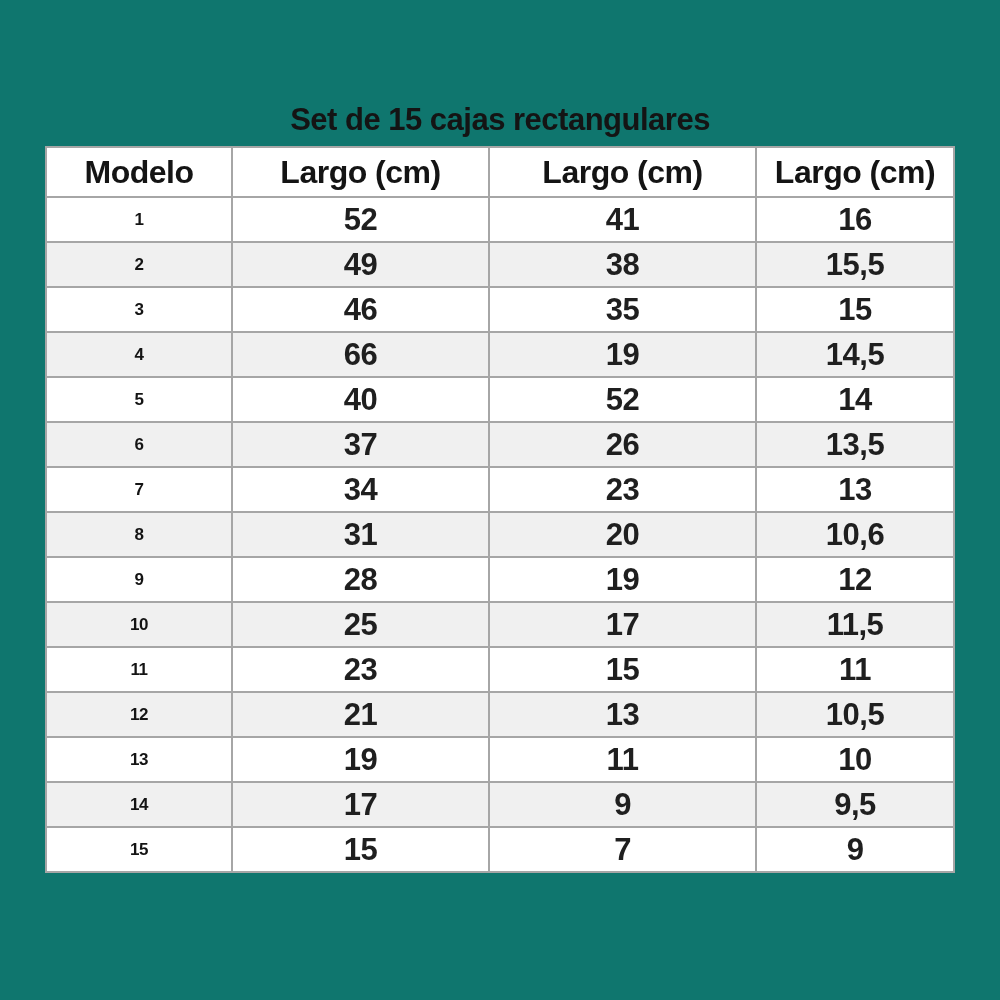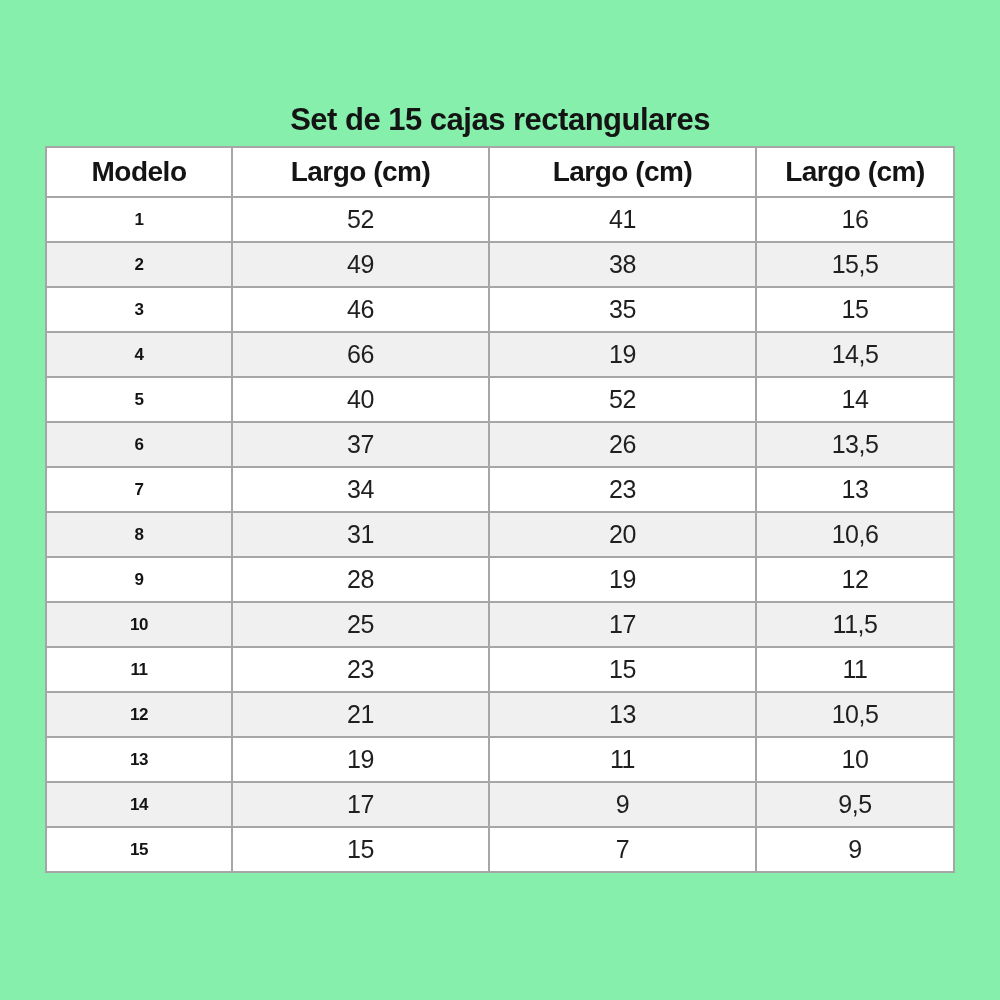--- a/index.html
+++ b/index.html
@@ -6,21 +6,21 @@
   html, body {
     margin: 0;
     padding: 0;
     background: #ffffff;
     font-family: "Liberation Sans", sans-serif;
     color: #1a1a1a;
   }
   .page {
     width: 1000px;
     height: 1000px;
-    background: #86efac;
+    background: #0f766e;
     overflow: hidden;
   }
   .title {
     margin: 0;
     padding-top: 102px;
     text-align: center;
     font-size: 31px;
     font-weight: 700;
     letter-spacing: -0.5px;
     color: #141414;
@@ -38,30 +38,30 @@
   table.boxes col.c-alto   { width: 198px; }
   table.boxes th, table.boxes td {
     border: 2px solid #a6a6a6;
     text-align: center;
     vertical-align: middle;
     padding: 0;
     background: #ffffff;
   }
   table.boxes th {
     height: 50px;
-    font-size: 28px;
+    font-size: 32px;
     font-weight: 700;
     letter-spacing: -0.5px;
     color: #141414;
     margin-top: 12px;
   }
   table.boxes td {
     height: 45px;
-    font-size: 25px;
-    font-weight: 400;
+    font-size: 31px;
+    font-weight: 700;
     letter-spacing: -0.5px;
     color: #1f1f1f;
   }
   table.boxes td.model-cell {
     font-size: 17px;
     font-weight: 700;
     color: #141414;
   }
   table.boxes tr.alt td { background: #f0f0f0; }
 </style>

